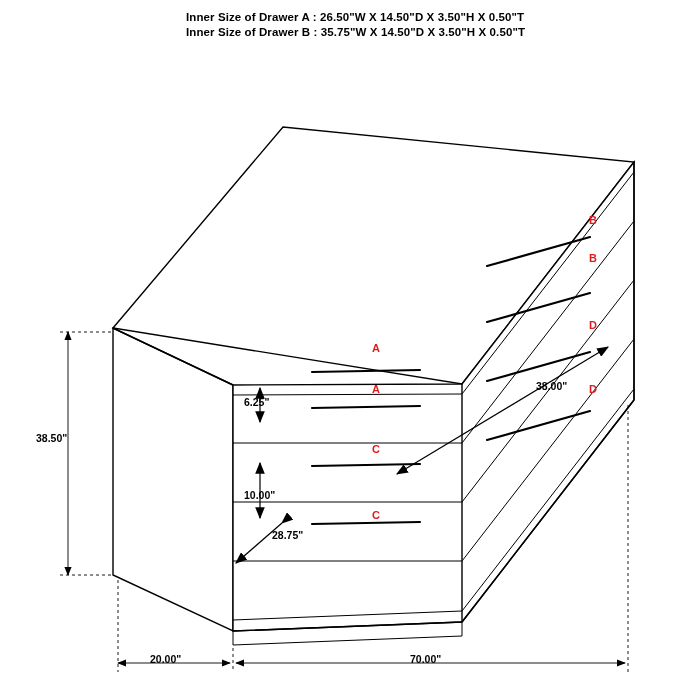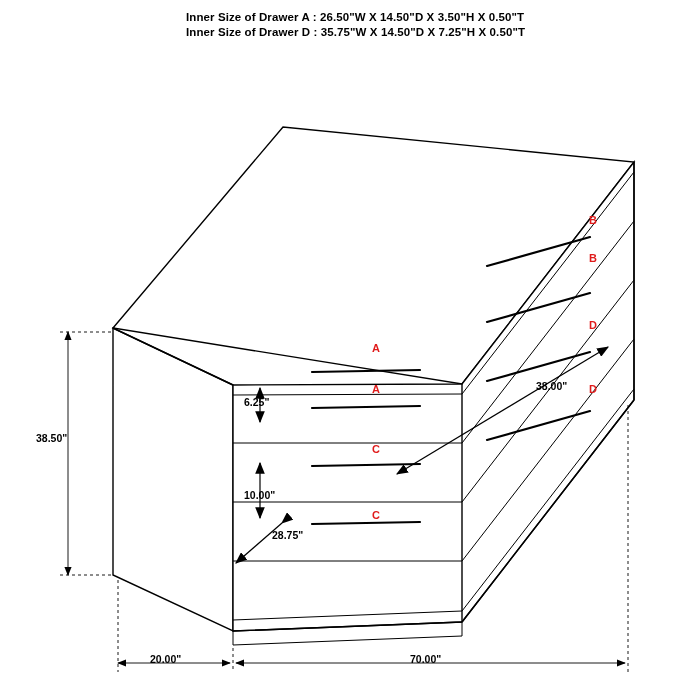--- a/index.html
+++ b/index.html
@@ -39,21 +39,21 @@
     font-weight:bold;
     color:#e01b1b;
     white-space:nowrap;
   }
 </style>
 </head>
 <body>
 
 <div id="spec-list">
   <div>Inner Size of Drawer A : 26.50"W X 14.50"D X 3.50"H X 0.50"T</div>
-  <div>Inner Size of Drawer D : 35.75"W X 14.50"D X 7.25"H X 0.50"T</div>
+  <div>Inner Size of Drawer B : 35.75"W X 14.50"D X 3.50"H X 0.50"T</div>
 </div>
 
 <svg id="diagram" viewBox="0 0 700 700">
   <defs>
     <marker id="arrH" markerWidth="10" markerHeight="8" refX="9" refY="4" orient="auto">
       <path d="M0,0 L10,4 L0,8 Z" fill="#000"></path>
     </marker>
     <marker id="arrHs" markerWidth="10" markerHeight="8" refX="1" refY="4" orient="auto">
       <path d="M10,0 L0,4 L10,8 Z" fill="#000"></path>
     </marker>

